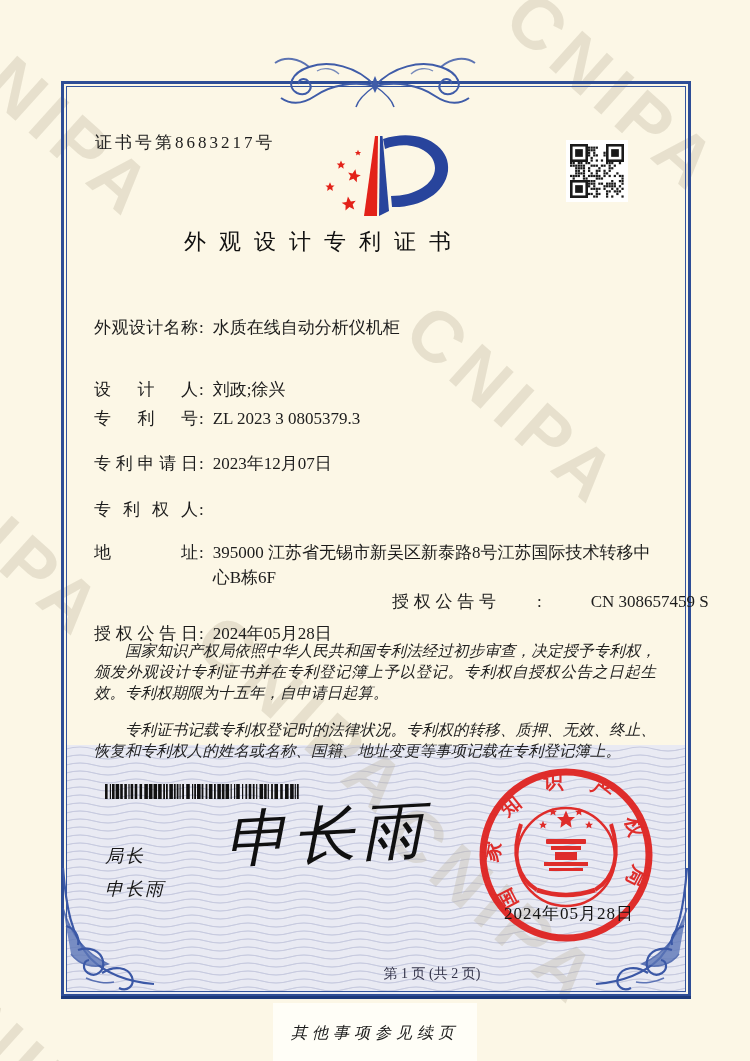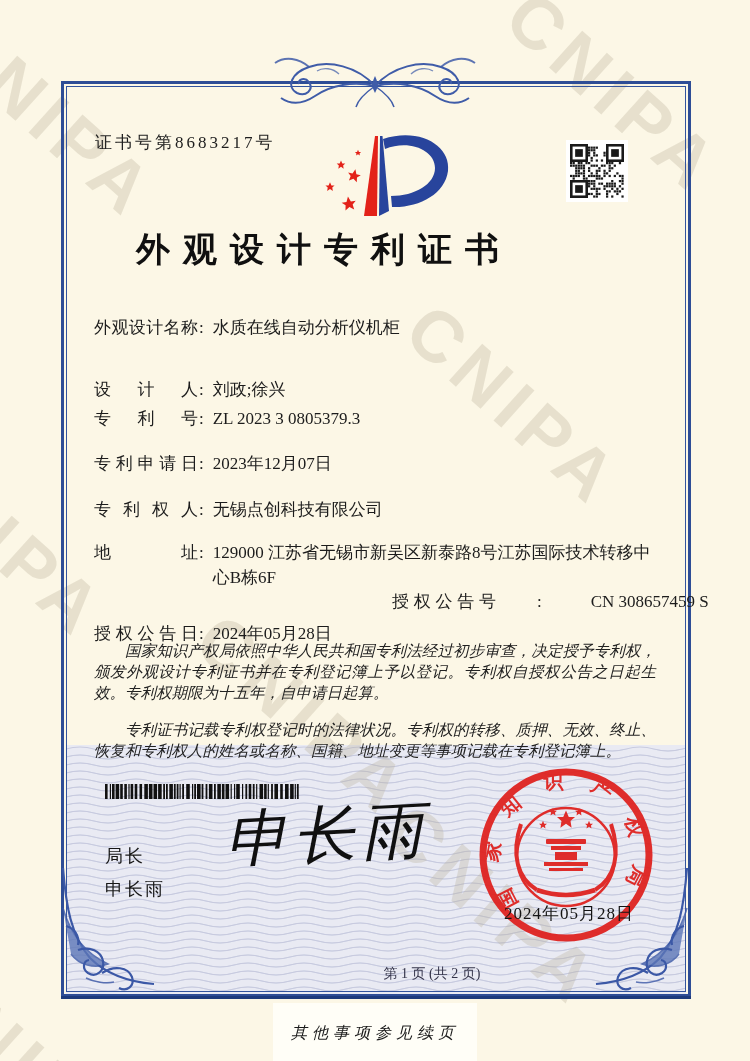--- a/index.html
+++ b/index.html
@@ -23,36 +23,36 @@
   .corner{position:absolute; z-index:3;}
   .corner.bl{left:56px; top:866px;}
   .corner.br{left:594px; top:866px; transform:scaleX(-1);}
 
   .certno{position:absolute; left:95px; top:131px; z-index:4; font-size:17px; letter-spacing:3px; color:#1d1d1d;}
 
   .logo{position:absolute; left:308px; top:126px; z-index:4;}
   .qr{position:absolute; left:566px; top:140px; z-index:4; background:#fff;}
 
   .title{position:absolute; left:61px; top:227px; width:513px; z-index:4; text-align:center;
-         font-size:34px; font-weight:bold; letter-spacing:13px; color:#101010; text-indent:13px;}
+         font-size:22px; font-weight:normal; letter-spacing:13px; color:#101010; text-indent:13px;}
 
   .row{position:absolute; left:94px; width:562px; z-index:4; display:flex; font-size:17px; color:#1c1c1c; line-height:25px;}
   .row .lab{width:104px; text-align:justify; text-align-last:justify; flex:none;}
   .row .col{flex:none; margin:0 9px 0 1px;}
   .row .val{flex:1;}
   .row.half{width:auto;}
 
   .paras{position:absolute; left:94px; top:624px; width:562px; z-index:4;}
   .paras p{margin:16px 0 3px 0; font-size:15.5px; line-height:21px; text-indent:2em;
            font-style:italic; color:#222; text-align:justify;}
 
   .barcode{position:absolute; left:105px; top:784px; z-index:4;}
 
   .officer{position:absolute; left:105px; z-index:4; font-family:"Liberation Sans", sans-serif;
-           font-size:18px; color:#161616; letter-spacing:2px;}
+           font-size:18px; color:#161616; letter-spacing:2px;font-style:italic;}
   .officer.t{top:844px;} .officer.n{top:877px;}
 
   .sig{position:absolute; left:225px; top:793px; z-index:5; font-size:62px; color:#101010;
        font-style:italic; letter-spacing:6px; transform:rotate(-3deg); white-space:nowrap;}
 
   .seal{position:absolute; left:477px; top:766px; z-index:5;}
   .seal-text{font-size:20px; font-weight:bold; letter-spacing:25px; fill:#df1f1c; font-family:"Liberation Serif", serif;}
   .seal-date{position:absolute; left:504px; top:902px; z-index:6; font-size:17px; color:#141414; letter-spacing:1px;}
 
   .pageno{position:absolute; left:61px; top:965px; width:742px; z-index:4; text-align:center;
@@ -320,26 +320,25 @@
       <span class="val">ZL 2023 3 0805379.3</span>
   </div>
   <div class="row" style="top:451px;">
     <span class="lab">专利申请日</span>
       <span class="col">:</span>
       <span class="val">2023年12月07日</span>
   </div>
   <div class="row" style="top:497px;">
     <span class="lab">专利权人</span>
       <span class="col">:</span>
-      <span class="val">无锡点创科技有限公司</span>
   </div>
   <div class="row" style="top:540px;">
     <span class="lab">地址</span>
       <span class="col">:</span>
-      <span class="val" style="max-width:440px;">129000 江苏省无锡市新吴区新泰路8号江苏国际技术转移中心B栋6F</span>
+      <span class="val" style="max-width:440px;">395000 江苏省无锡市新吴区新泰路8号江苏国际技术转移中心B栋6F</span>
   </div>
   <div class="row half" style="top:621px;">
     <span class="lab">授权公告日</span>
       <span class="col">:</span>
       <span class="val">2024年05月28日</span>
   </div>
   <div class="row half" style="top:589px; left:392px;gap:40px;">
     <span class="lab">授权公告号</span>
       <span class="col">:</span>
       <span class="val">CN 308657459 S</span>

